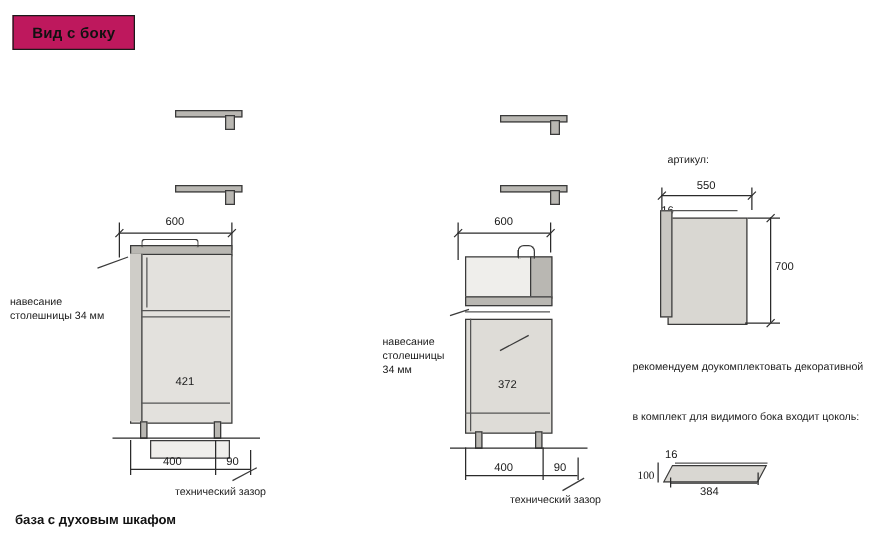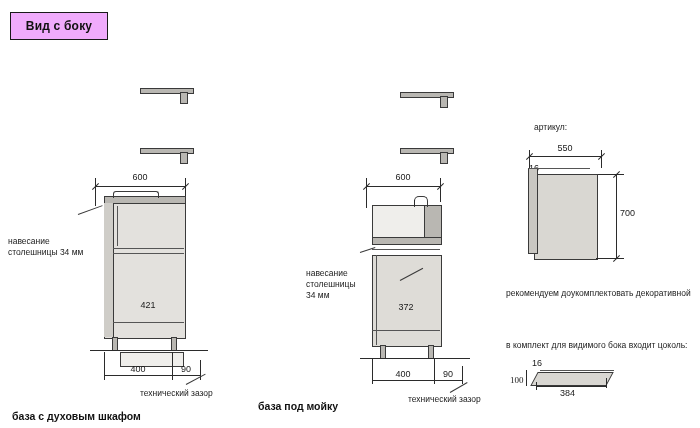--- a/index.html
+++ b/index.html
@@ -19,21 +19,21 @@
     height: 428px;
     background: #ffffff;
   }
   .abs { position: absolute; }
 
   
   .title-box {
     left: 10px; top: 12px;
     width: 96px; height: 26px;
     border: 1.5px solid #1a1a1a;
-    background: #f0abfc;
+    background: #be185d;
     display: flex; align-items: center; justify-content: center;
     font-size: 12px; font-weight: bold; color: #111;
     letter-spacing: .2px;
   }
 
   
   .txt { font-size: 8.5px; color: #1a1a1a; line-height: 1.3; white-space: pre-line; }
   .txt-b { font-size: 10.5px; font-weight: bold; color: #111; }
   .txt-dim { font-size: 9px; color: #1a1a1a; }
   .txt-red { font-size: 8.5px; color: #d21b1b; line-height: 1.3; }
@@ -191,21 +191,20 @@
   <div class="abs hline" style="left:372px; top:380px; width:90px;"></div>
   <div class="abs vline" style="left:372px; top:358px; height:26px;"></div>
   <div class="abs vline" style="left:434px; top:358px; height:26px;"></div>
   <div class="abs vline" style="left:462px; top:366px; height:18px;"></div>
   <div class="abs txt-dim center" style="left:374px; top:369px; width:58px;">400</div>
   <div class="abs txt-dim center" style="left:434px; top:369px; width:28px;">90</div>
 
   <div class="abs txt" style="left:408px; top:394px; width:110px;">технический зазор</div>
   <div class="abs leader" style="left:450px; top:392px; width:20px; transform:rotate(-30deg); transform-origin:left center;"></div>
 
-  <div class="abs txt-b" style="left:258px; top:400px; width:160px;">база под мойку</div>
 
   <div class="abs txt" style="left:534px; top:122px; width:80px;">артикул:</div>
 
   <div class="abs hline" style="left:529px; top:156px; width:72px;"></div>
   <div class="abs vline" style="left:529px; top:150px; height:18px;"></div>
   <div class="abs vline" style="left:601px; top:150px; height:18px;"></div>
   <div class="abs tick" style="left:525px; top:156px;"></div>
   <div class="abs tick" style="left:597px; top:156px;"></div>
   <div class="abs txt-dim center" style="left:535px; top:143px; width:60px;">550</div>
 
@@ -216,21 +215,21 @@
   <div class="abs hline-thin" style="left:528px; top:168px; width:62px;"></div>
 
   <div class="abs vline" style="left:616px; top:174px; height:84px;"></div>
   <div class="abs hline" style="left:598px; top:174px; width:26px;"></div>
   <div class="abs hline" style="left:596px; top:258px; width:28px;"></div>
   <div class="abs tick" style="left:612px; top:174px;"></div>
   <div class="abs tick" style="left:612px; top:258px;"></div>
   <div class="abs txt-dim" style="left:620px; top:208px;">700</div>
 
   <div class="abs txt-note" style="left:506px; top:288px; width:232px;">рекомендуем доукомплектовать декоративной</div>
-  <div class="abs txt-note" style="left:506px; top:340px; width:194px;">в комплект для видимого бока входит цоколь:</div>
+  <div class="abs txt-note" style="left:506px; top:328px; width:194px;">в комплект для видимого бока входит цоколь:</div>
 
   <div class="abs panel-grey" style="left:534px; top:372px; width:74px; height:12px; transform: skewX(-28deg);"></div>
   <div class="abs hline-thin" style="left:540px; top:370px; width:74px;"></div>
 
   <div class="abs txt-dim" style="left:532px; top:358px;">16</div>
   <div class="abs txt-dim" style="left:510px; top:375px;font-family:Liberation Serif, serif;">100</div>
   <div class="abs txt-dim" style="left:560px; top:388px;">384</div>
 
   <div class="abs hline" style="left:536px; top:386px; width:70px;"></div>
   <div class="abs vline" style="left:536px; top:382px; height:8px;"></div>

